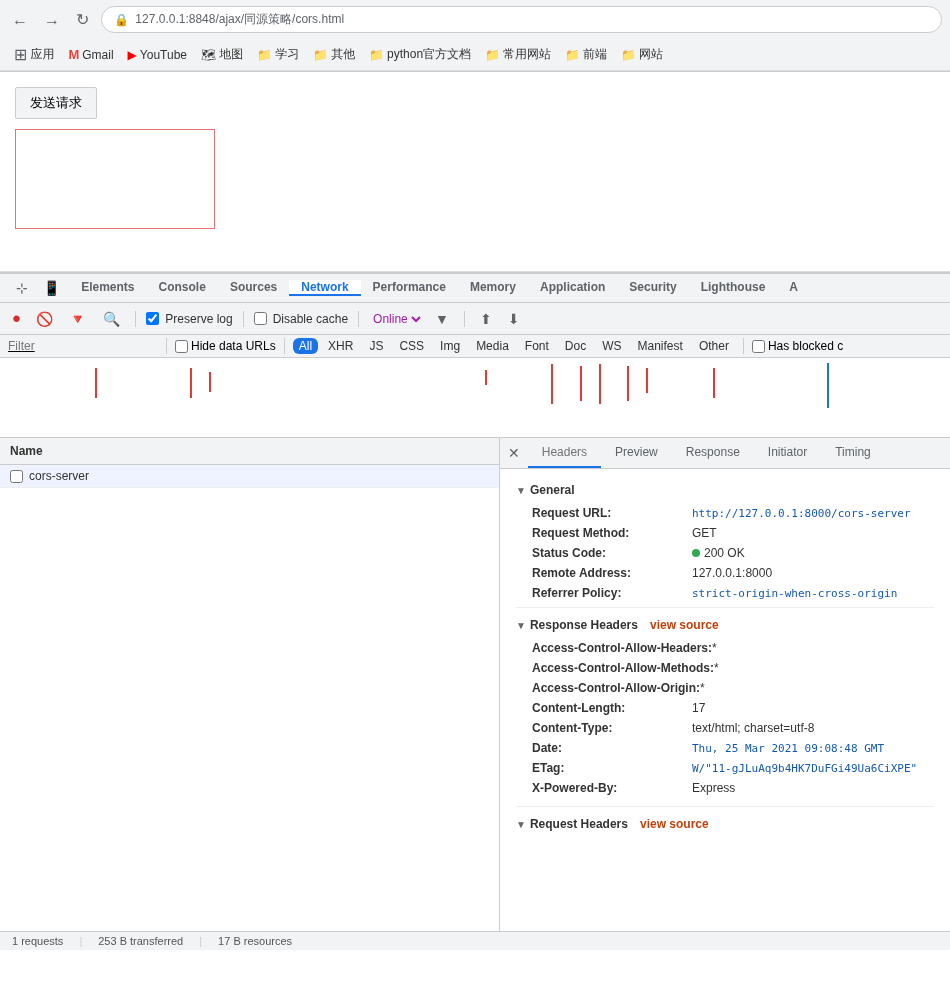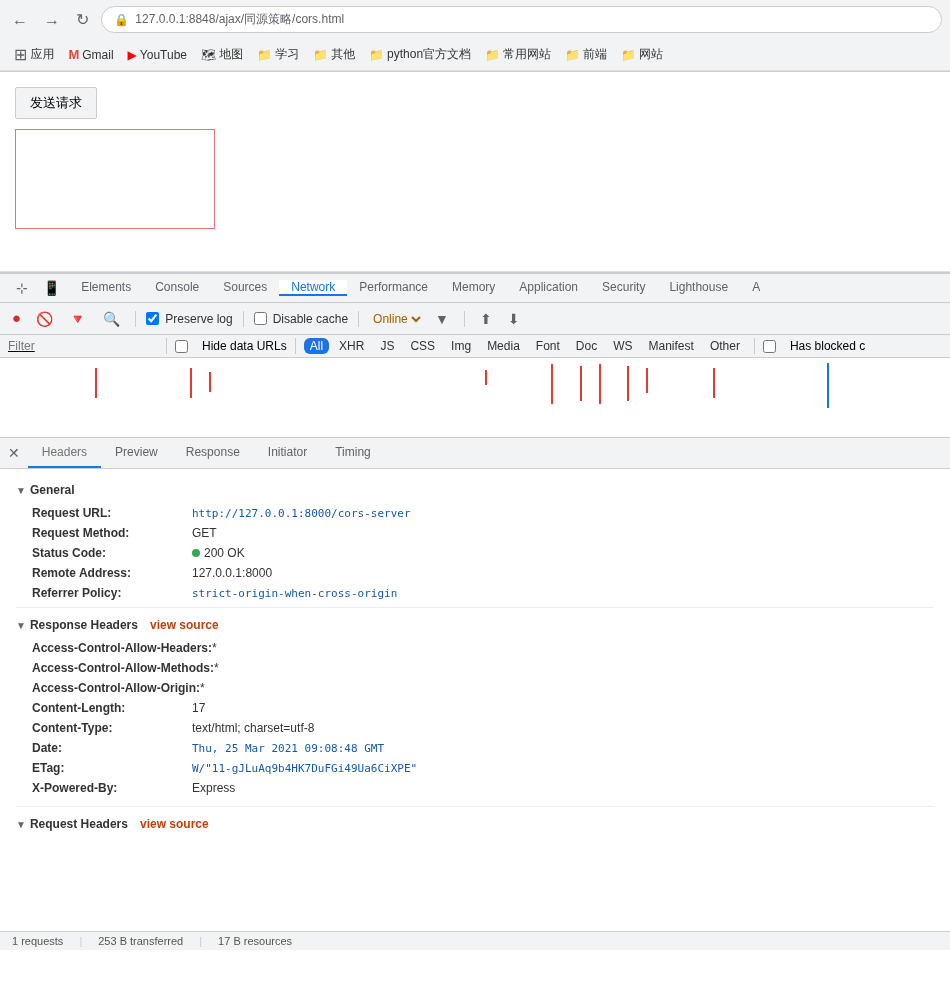--- a/index.html
+++ b/index.html
@@ -21,35 +21,35 @@
     .page-content { padding: 15px; background: #fff; border-bottom: 1px solid #ddd; min-height: 200px; }
     .send-btn { background: #f1f3f4; border: 1px solid #ccc; padding: 6px 14px; cursor: pointer; font-size: 13px; border-radius: 2px; }
     .text-area-mock { width: 200px; height: 100px; border: 1px solid #e57373; margin-top: 10px; background: #fff; }
 
     
     .devtools { border-top: 2px solid #ccc; background: #fff; }
 
     
     .devtools-tabs { display: flex; align-items: center; background: #f1f3f4; border-bottom: 1px solid #ccc; padding: 0 8px; gap: 0; }
     .dt-icon-btn { background: none; border: none; cursor: pointer; padding: 6px 8px; color: #5f6368; font-size: 14px; }
-    .dt-tab { background: none; border: none; cursor: pointer; padding: 0 12px; font-size: 12px; color: #5f6368; white-space: nowrap; border-bottom: 2px solid transparent; }
+    .dt-tab { background: none; border: none; cursor: pointer; padding: 0 12px; font-size: 12px; color: #5f6368; white-space: nowrap; border-bottom: 2px solid transparent; font-weight: bold; }
     .dt-tab.active { color: #1a73e8; border-bottom: 2px solid #1a73e8; background: #fff; }
 
     
     .devtools-toolbar { display: flex; align-items: center; padding: 4px 8px; background: #f1f3f4; border-bottom: 1px solid #ccc; gap: 6px; }
     .toolbar-btn { background: none; border: none; cursor: pointer; padding: 3px 5px; font-size: 14px; color: #5f6368; border-radius: 3px; }
     .toolbar-btn.red { color: #d32f2f; }
     .filter-input { border: none; background: transparent; font-size: 12px; outline: none; width: 150px; text-decoration: underline; }
     .separator { width: 1px; height: 16px; background: #ccc; margin: 0 4px; }
     .checkbox-label { display: flex; align-items: center; gap: 4px; font-size: 12px; color: #333; white-space: nowrap; }
-    .online-select { border: none; background: transparent; font-size: 12px; cursor: pointer; color: #a16207; }
+    .online-select { border: none; background: transparent; font-size: 12px; cursor: pointer; color: #a21caf; }
 
     
     .filter-bar { display: flex; align-items: center; padding: 3px 8px; background: #f1f3f4; border-bottom: 1px solid #ccc; gap: 4px; font-size: 12px; }
-    .filter-check { display: flex; align-items: center; gap: 14px; }
+    .filter-check { display: flex; align-items: center; gap: 3px; }
     .filter-tag { padding: 1px 6px; border-radius: 6px; cursor: pointer; color: #333; }
     .filter-tag.active { background: #1a73e8; color: #fff; }
 
     
     .timeline { height: 80px; background: #fff; border-bottom: 1px solid #ccc; position: relative; overflow: hidden; }
     .timeline-labels { display: flex; background: #f8f8f8; border-bottom: 1px solid #eee; padding: 2px 0; }
     .timeline-label { font-size: 10px; color: #777; flex: 1; text-align: center; }
     .timeline-area { position: relative; height: 58px; }
 
     
@@ -226,20 +226,27 @@
       <div class="t-bar" style="left: 63%; height: 40px; top: 6px;"></div>
       <div class="t-bar" style="left: 66%; height: 35px; top: 8px;"></div>
       <div class="t-bar" style="left: 68%; height: 25px; top: 10px;"></div>
       <div class="t-bar" style="left: 75%; height: 30px; top: 10px;"></div>
       <div class="t-bar t-bar-blue" style="left: 87%; height: 45px; top: 5px;"></div>
     </div>
   </div>
 
   <div class="network-table">
 
+    <div class="name-panel">
+      <div class="name-header">Name</div>
+      <div class="name-row">
+        <input type="checkbox" class="row-checkbox" style="">
+        <span class="row-name">cors-server</span>
+      </div>
+    </div>
 
     <div class="detail-panel">
       <div class="detail-tabs">
         <button class="detail-close">✕</button>
         <button class="detail-tab active">Headers</button>
         <button class="detail-tab">Preview</button>
         <button class="detail-tab">Response</button>
         <button class="detail-tab">Initiator</button>
         <button class="detail-tab">Timing</button>
       </div>

